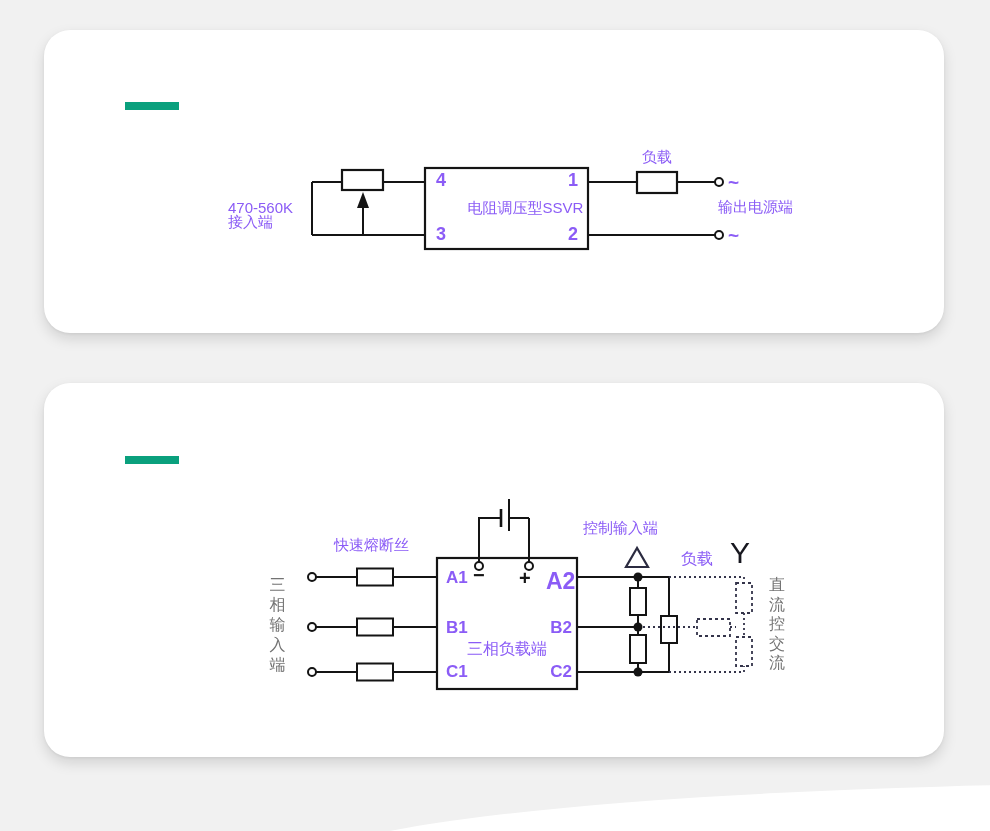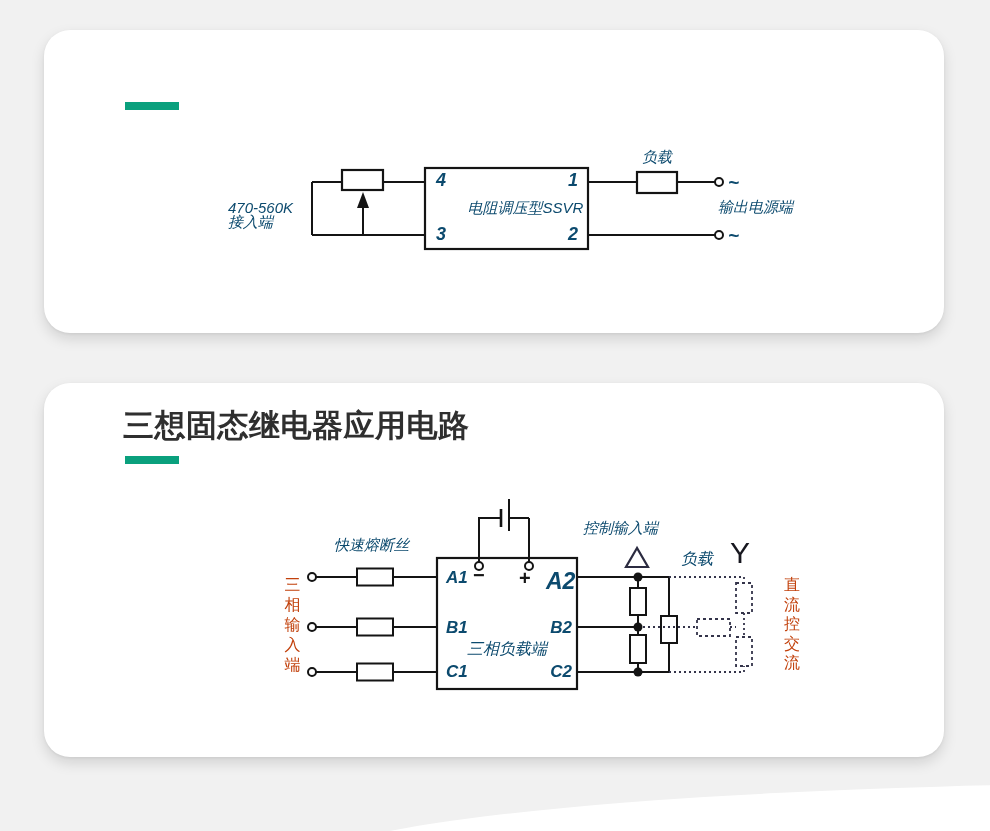--- a/index.html
+++ b/index.html
@@ -28,46 +28,45 @@
     white-space:nowrap;letter-spacing:0.5px;
   }
   .title-1{top:52px;}
   .title-2{top:405px;}
   .underline{
     position:absolute;left:125px;width:54px;height:8px;
   }
   .underline-1{top:102px;}
   .underline-2{top:456px;}
   .diagram-svg{position:absolute;left:0;top:0;pointer-events:none;}
-  .lbl{position:absolute;font-size:15px;color:#0c4a6e;white-space:nowrap;line-height:1.2;font-style:italic;}
+  .lbl{position:absolute;font-size:15px;color:#8b5cf6;white-space:nowrap;line-height:1.2;}
   .lbl-center{text-align:center;}
   .lbl-right{text-align:right;}
   .pin{font-size:18px;font-weight:600;}
   .tilde{font-size:19px;font-weight:700;line-height:1;}
   .vtext{
     position:absolute;width:21px;font-size:16px;line-height:20px;
-    text-align:center;color:#c2410c;white-space:normal;word-break:break-all;margin-left:15px;
+    text-align:center;color:#737373;white-space:normal;word-break:break-all;
   }
   .sign{position:absolute;font-size:20px;font-weight:700;line-height:1;color:#161616;}
   .wye{position:absolute;font-size:30px;font-weight:400;color:#17171f;line-height:1;}
 </style>
 </head>
 <body>
 
 <div class="page">
 
   <div class="bg-ellipse"></div>
 
   <div class="card card-1"></div>
 
   <div class="card card-2"></div>
 
   <div class="underline underline-1" style="background: rgb(10, 160, 125);"></div>
 
-  <div class="title title-2">三想固态继电器应用电路</div>
   <div class="underline underline-2" style="background: rgb(10, 160, 125);"></div>
 
   <svg class="diagram-svg" width="990" height="831" viewBox="0 0 990 831" fill="none" stroke="#141414" stroke-width="2">
 
     <g>
       <path d="M312,182 H342 M383,182 H425"></path>
       <path d="M312,182 V235 M312,235 H425"></path>
       <rect x="342" y="170" width="41" height="20" fill="#ffffff" stroke-width="2.2"></rect>
       <path d="M363,235 V206"></path>
       <polygon points="363,192 357,208 369,208" fill="#141414" stroke="none"></polygon>

